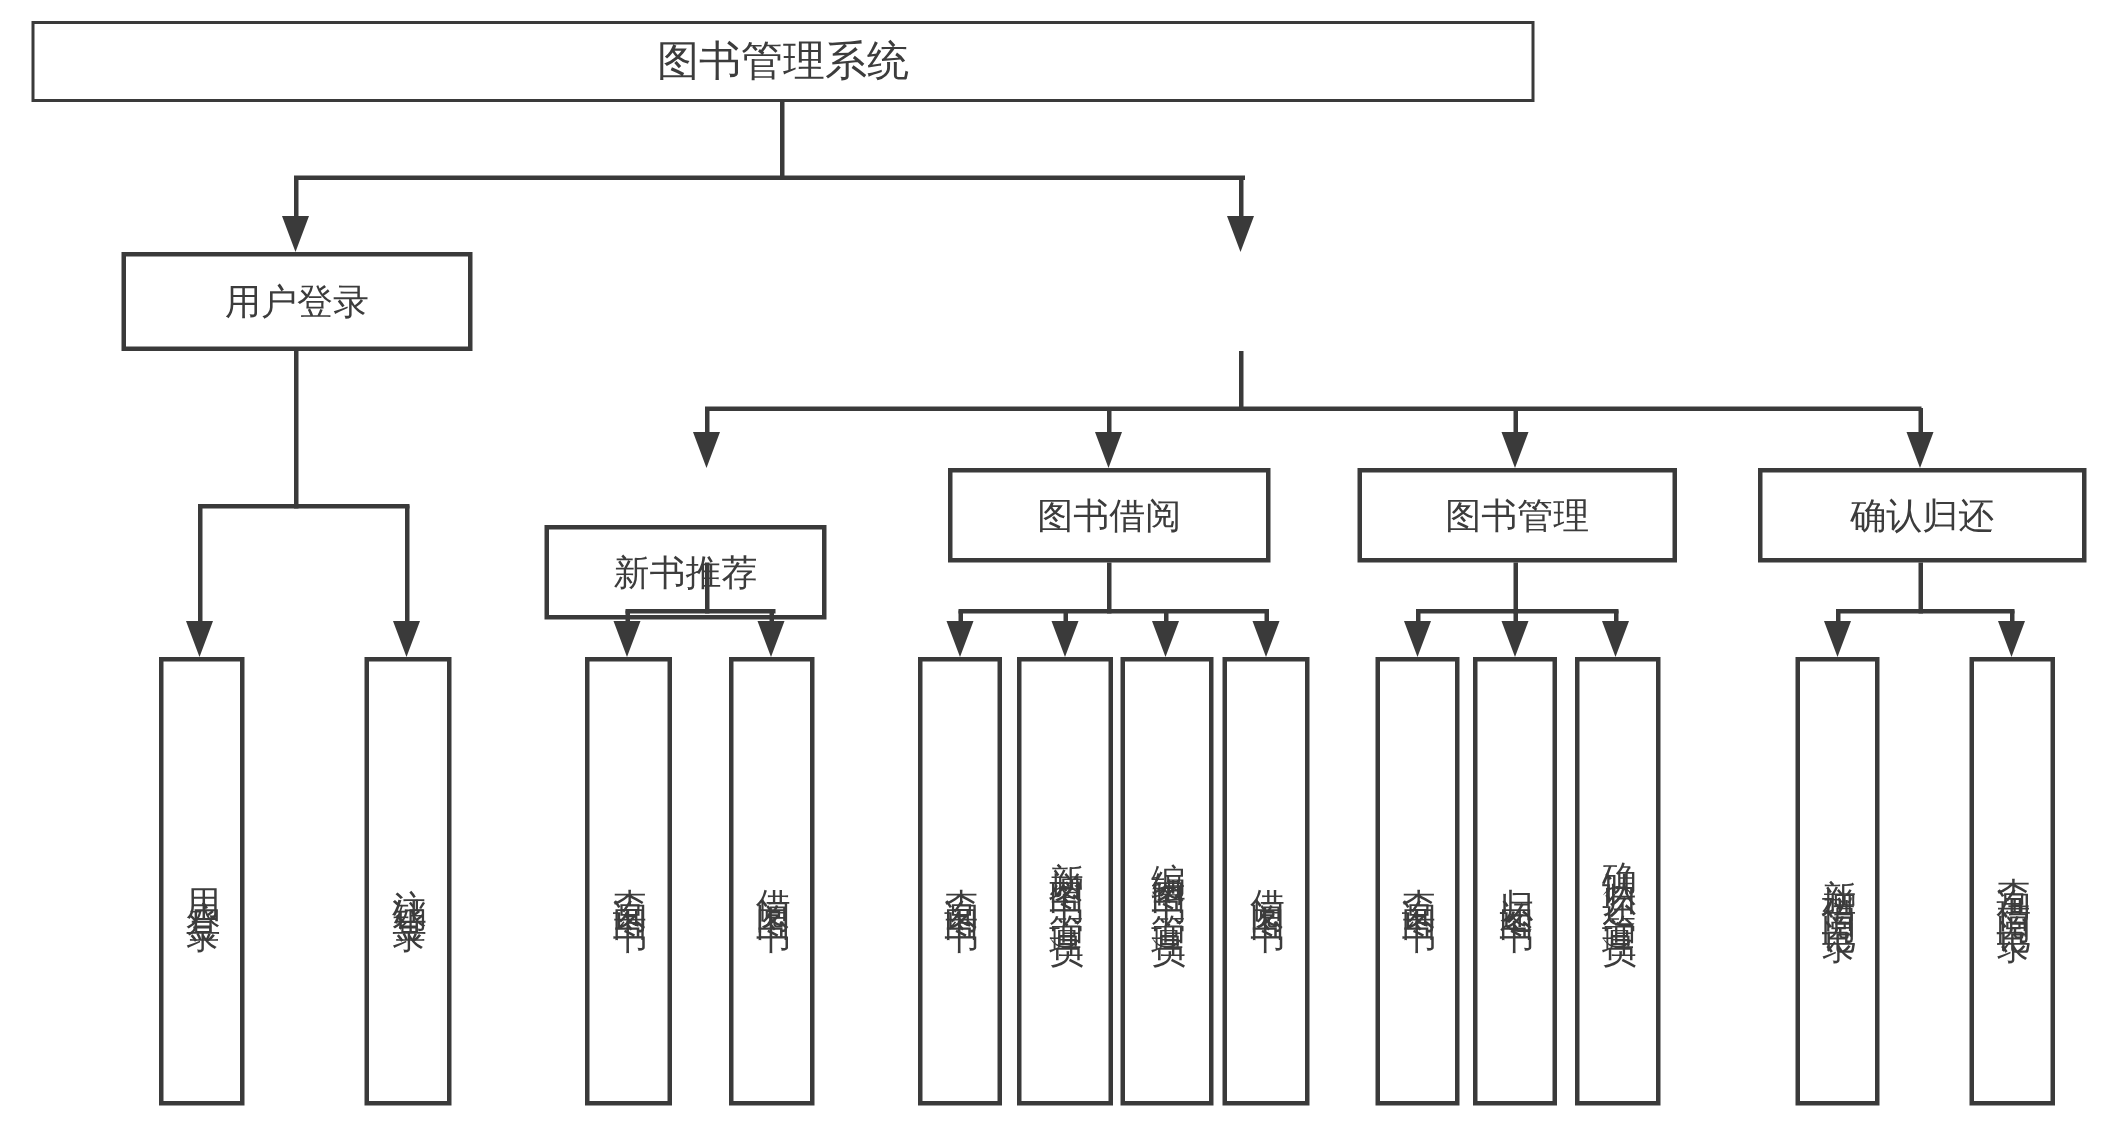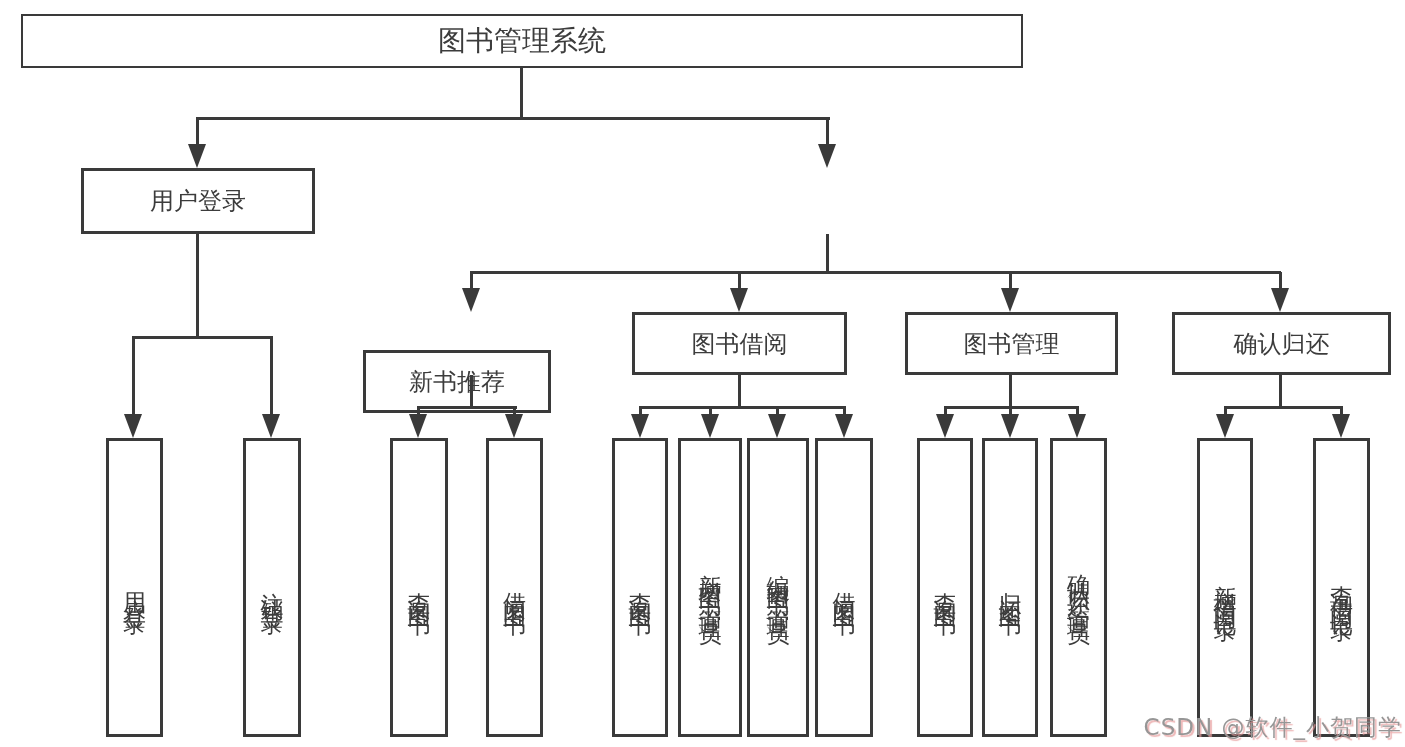--- a/index.html
+++ b/index.html
@@ -151,15 +151,14 @@
   <div class="box leaf" style="left:747px; top:438px; width:62px; height:299px;">编辑图书（管理员）</div>
   <div class="box leaf" style="left:815px; top:438px; width:58px; height:299px;">借阅图书</div>
 
   <div class="box leaf" style="left:917px; top:438px; width:56px; height:299px;">查询图书</div>
   <div class="box leaf" style="left:982px; top:438px; width:56px; height:299px;">归还图书</div>
   <div class="box leaf" style="left:1050px; top:438px; width:57px; height:299px;">确认归还（管理员）</div>
 
   <div class="box leaf" style="left:1197px; top:438px; width:56px; height:299px;">新增借阅记录</div>
   <div class="box leaf" style="left:1313px; top:438px; width:57px; height:299px;">查询借阅记录</div>
 
-  <div class="watermark">CSDN @软件_小贺同学</div>
 
 </div>
 
 </body></html>

